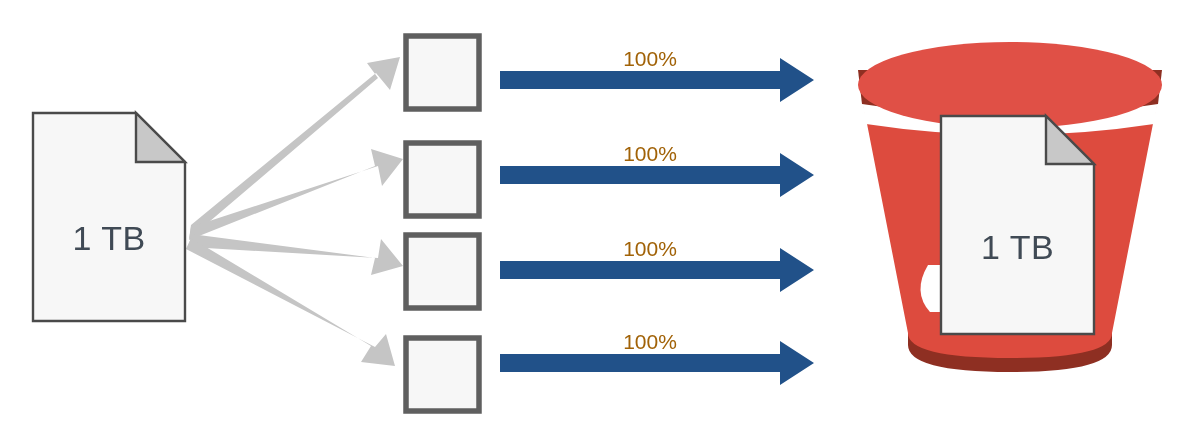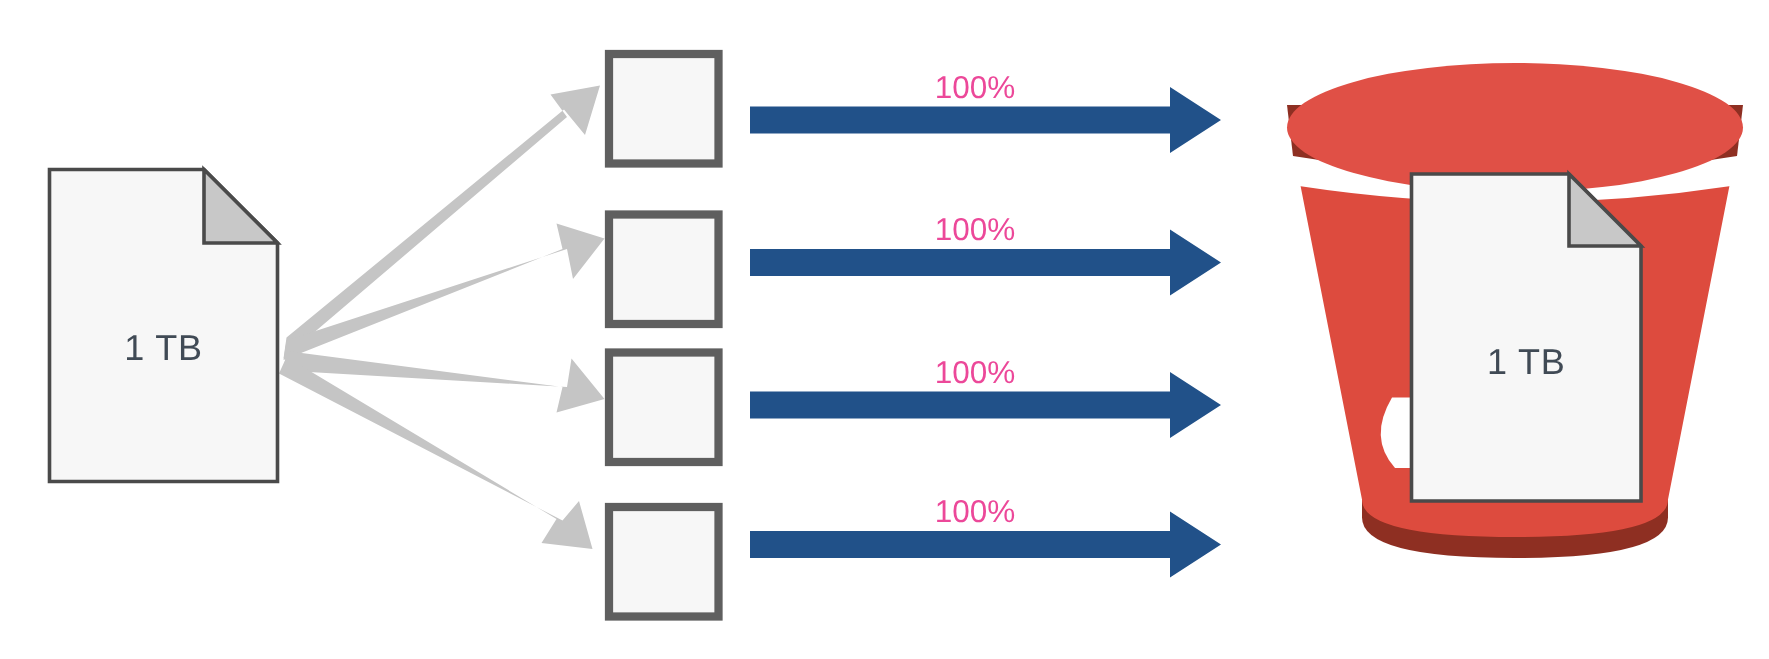--- a/index.html
+++ b/index.html
@@ -24,26 +24,26 @@
     width: 1179px;
     height: 439px;
   }
   .lbl {
     position: absolute;
     white-space: nowrap;
     color: #404a55;
     font-family: "Liberation Sans", sans-serif;
   }
   .doc-label {
-    font-size: 24px;
+    font-size: 34px;
     letter-spacing: 0.5px;
   }
   .pct-label {
     font-size: 21px;
-    color: #ec4899;
+    color: #a16207;
   }
   .s3-label {
     font-size: 26px;
     color: #3b4654;
   }
 </style>
 </head>
 <body>
 
 <div id="stage">

